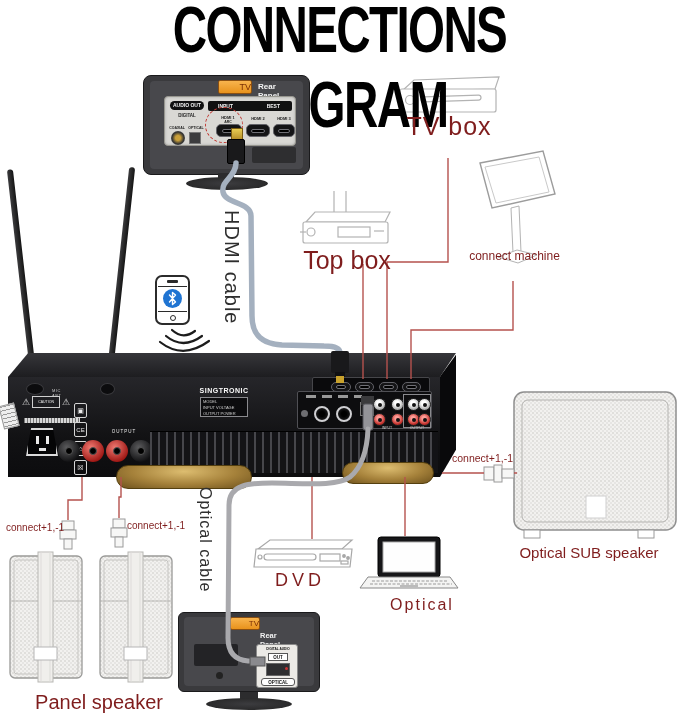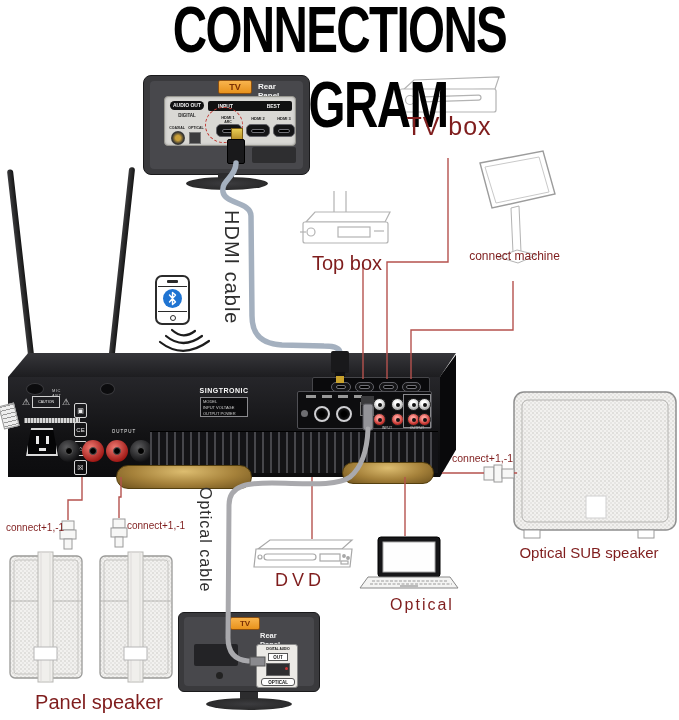--- a/index.html
+++ b/index.html
@@ -6,21 +6,21 @@
   html,body{width:679px;height:720px}
   body{position:relative;background:#fff;font-family:"Liberation Sans",sans-serif;overflow:hidden}
   .abs{position:absolute}
   .tc{text-align:center}
   .lbl{color:#7f1d1d}
   .vert{writing-mode:vertical-rl;letter-spacing:1px;color:#2e2e2e}
   svg.layer{position:absolute;left:0;top:0;pointer-events:none}
   
   .tvframe{background:#3a3a3d;border:1px solid #1a1a1c;border-radius:8px}
   .tvinner{background:#48484c;border-radius:4px}
-  .badge{background:linear-gradient(#f8b44e,#e8921c);border:1px solid #8a4f12;border-radius:2px;color:#7a2f04;font-weight:bold;text-align:center}
+  .badge{background:linear-gradient(#f8b44e,#e8921c);border:1px solid #8a4f12;border-radius:2px;color:#7a2f04;font-weight:normal;text-align:right}
   .graypanel{background:#d9d8d4;border:1px solid #97968f;border-radius:4px;box-shadow:inset 0 0 3px #aaa}
   .blkpill{background:#111;color:#f2f2f2;border-radius:5px;text-align:center;font-weight:bold}
   .tvport{background:#141416;border:1px solid #626268;border-radius:5px;display:flex;align-items:center;justify-content:center}
   .tvport i{display:block;width:60%;height:4px;background:#000;border:1px solid #707076;border-radius:2px}
   .dashcirc{border:1.5px dashed #c23a34;border-radius:50%}
   .tinytxt{color:#1c1c1c;font-weight:bold;text-align:center}
   
   .ampface{background:linear-gradient(180deg,#26262a,#121214 60%,#0c0c0e)}
   .amptop{background:linear-gradient(180deg,#36363a,#1d1d20);clip-path:polygon(4.5% 0,100% 0,96.4% 100%,0 100%)}
   .ampside{background:#09090b;clip-path:polygon(0 19%,100% 1.5%,100% 78%,0 100%)}
@@ -340,21 +340,21 @@
   </g>
   <g>
     <rect x="361" y="396" width="13" height="9" fill="#3a3a3c"></rect>
     <rect x="363" y="404" width="10" height="26" rx="2" fill="#939398" stroke="#55555a"></rect>
     <path d="M 368,429 C 367,454 361,468 350,477 C 337,487 300,483 272,483 C 250,483 229,484 229,505 L 228,638 C 228,654 236,660 248,661 L 254,661" stroke="#a9a9ad" stroke-width="5" fill="none" stroke-linecap="round"></path>
     <rect x="250" y="657" width="15" height="9" fill="#8a8a8e" stroke="#555"></rect>
   </g>
 </svg>
 
 <div class="abs lbl tc" style="left:398px;top:112px;width:102px;font-size:25px;letter-spacing:1px">TV box</div>
-<div class="abs lbl tc" style="left:302px;top:252px;width:90px;font-size:20px">Top box</div>
+<div class="abs lbl tc" style="left:302px;top:246px;width:90px;font-size:25px">Top box</div>
 <div class="abs lbl tc" style="left:462px;top:249px;width:105px;font-size:12px">connect machine</div>
 <div class="abs lbl vert" style="left:220px;top:210px;height:170px;font-size:20px">HDMI cable</div>
 <div class="abs lbl vert" style="left:196px;top:487px;height:130px;font-size:16px">Optical cable</div>
 <div class="abs lbl tc" style="left:266px;top:570px;width:68px;font-size:18px;letter-spacing:4px">DVD</div>
 <div class="abs lbl tc" style="left:370px;top:596px;width:104px;font-size:16px;letter-spacing:2px">Optical</div>
 <div class="abs lbl tc" style="left:500px;top:544px;width:178px;font-size:15px">Optical SUB speaker</div>
 <div class="abs lbl tc" style="left:24px;top:691px;width:150px;font-size:20px">Panel speaker</div>
 <div class="abs lbl" style="left:6px;top:522px;font-size:10px">connect+1,-1</div>
 <div class="abs lbl" style="left:127px;top:520px;font-size:10px">connect+1,-1</div>
 <div class="abs lbl" style="left:452px;top:452px;font-size:10.5px">connect+1,-1</div>

